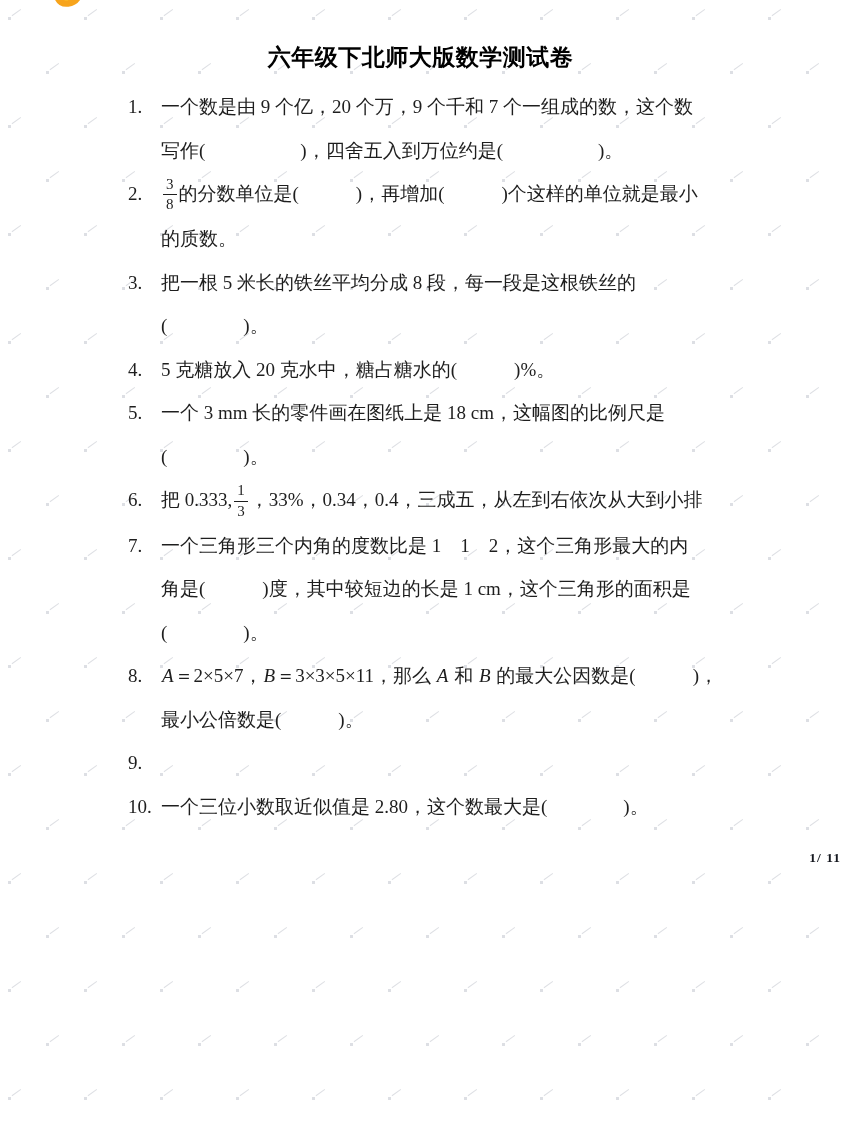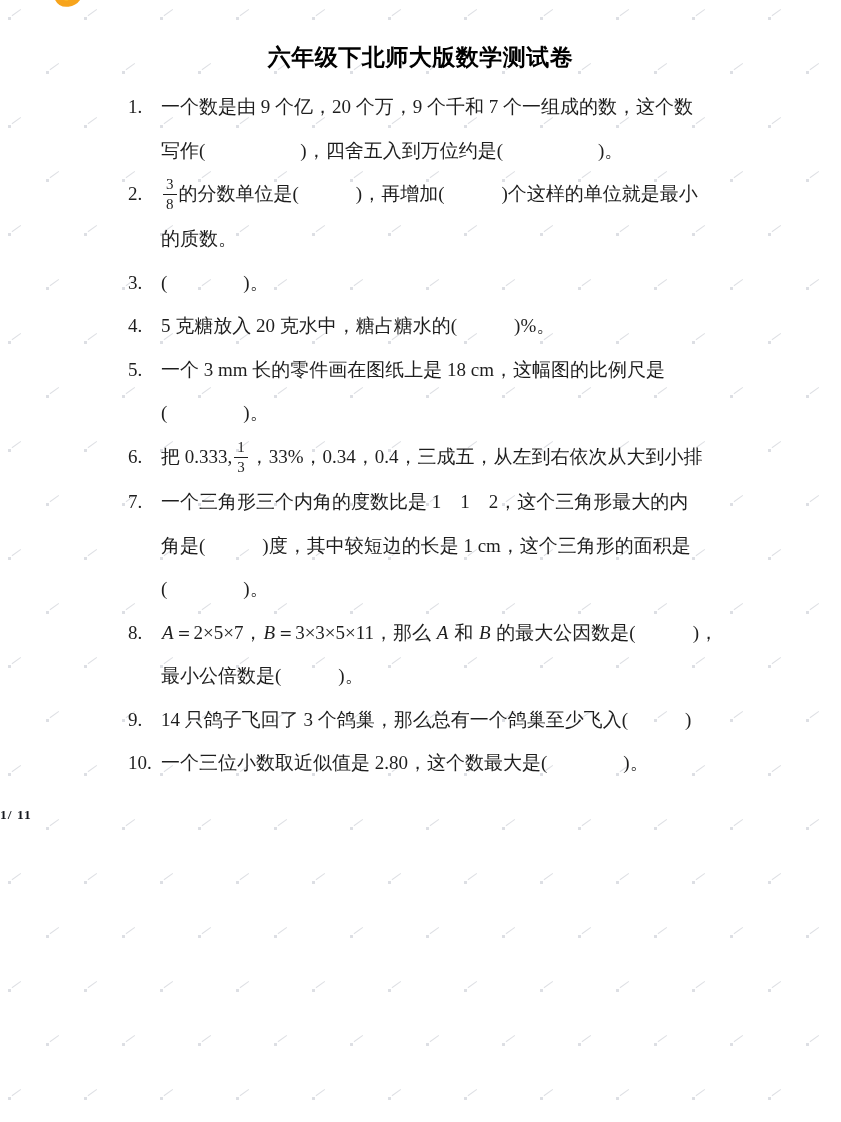--- a/index.html
+++ b/index.html
@@ -35,21 +35,21 @@
   .qbody { flex:1; font-size:19px; }
   .qline { line-height:43.5px; }
   .qline var { font-style:italic; padding:0 1px; }
   .frac {
     display:inline-block; vertical-align:middle; text-align:center;
     font-size:15px; line-height:1.15; margin:2px 2px 4px 2px;
   }
   .frac .num { display:block; padding:0 3px 1px 3px; border-bottom:1.4px solid #1e1e1e; }
   .frac .den { display:block; padding:1px 3px 0 3px; }
   .footer {
-    margin-top:22px; text-align:left; font-size:13.5px; font-weight:bold;
+    margin-top:22px; text-align:right; font-size:13.5px; font-weight:bold;
     color:#15181f; letter-spacing:1px;
     font-family:"Liberation Serif","DejaVu Serif",serif;
   }
 </style>
 </head>
 <body>
 
 <div class="page">
 
   <div class="wm-layer" id="wm-layer">
@@ -309,20 +309,21 @@
         <div class="question">
           <span class="qnum">2.</span>
           <div class="qbody">
             <div class="qline"><span class="frac"><span class="num">3</span><span class="den">8</span></span><span>的分数单位是(　　　)，再增加(　　　)个这样的单位就是最小</span></div>
             <div class="qline"><span>的质数。</span></div>
           </div>
         </div>
         <div class="question">
           <span class="qnum">3.</span>
           <div class="qbody">
+            <div class="qline"><span>把一根 5 米长的铁丝平均分成 8 段，每一段是这根铁丝的</span></div>
             <div class="qline"><span>(　　　　)。</span></div>
           </div>
         </div>
         <div class="question">
           <span class="qnum">4.</span>
           <div class="qbody">
             <div class="qline"><span>5 克糖放入 20 克水中，糖占糖水的(　　　)%。</span></div>
           </div>
         </div>
         <div class="question">
@@ -349,21 +350,20 @@
         <div class="question">
           <span class="qnum">8.</span>
           <div class="qbody">
             <div class="qline"><var>A</var><span>＝2×5×7，</span><var>B</var><span>＝3×3×5×11，那么 </span><var>A</var><span> 和 </span><var>B</var><span> 的最大公因数是(　　　)，</span></div>
             <div class="qline"><span>最小公倍数是(　　　)。</span></div>
           </div>
         </div>
         <div class="question">
           <span class="qnum">9.</span>
           <div class="qbody">
-            <div class="qline"><span>14 只鸽子飞回了 3 个鸽巢，那么总有一个鸽巢至少飞入(　　　)</span></div>
           </div>
         </div>
         <div class="question">
           <span class="qnum">10.</span>
           <div class="qbody">
             <div class="qline"><span>一个三位小数取近似值是 2.80，这个数最大是(　　　　)。</span></div>
           </div>
         </div>
       </div>
     <div class="footer">1/ 11</div>

